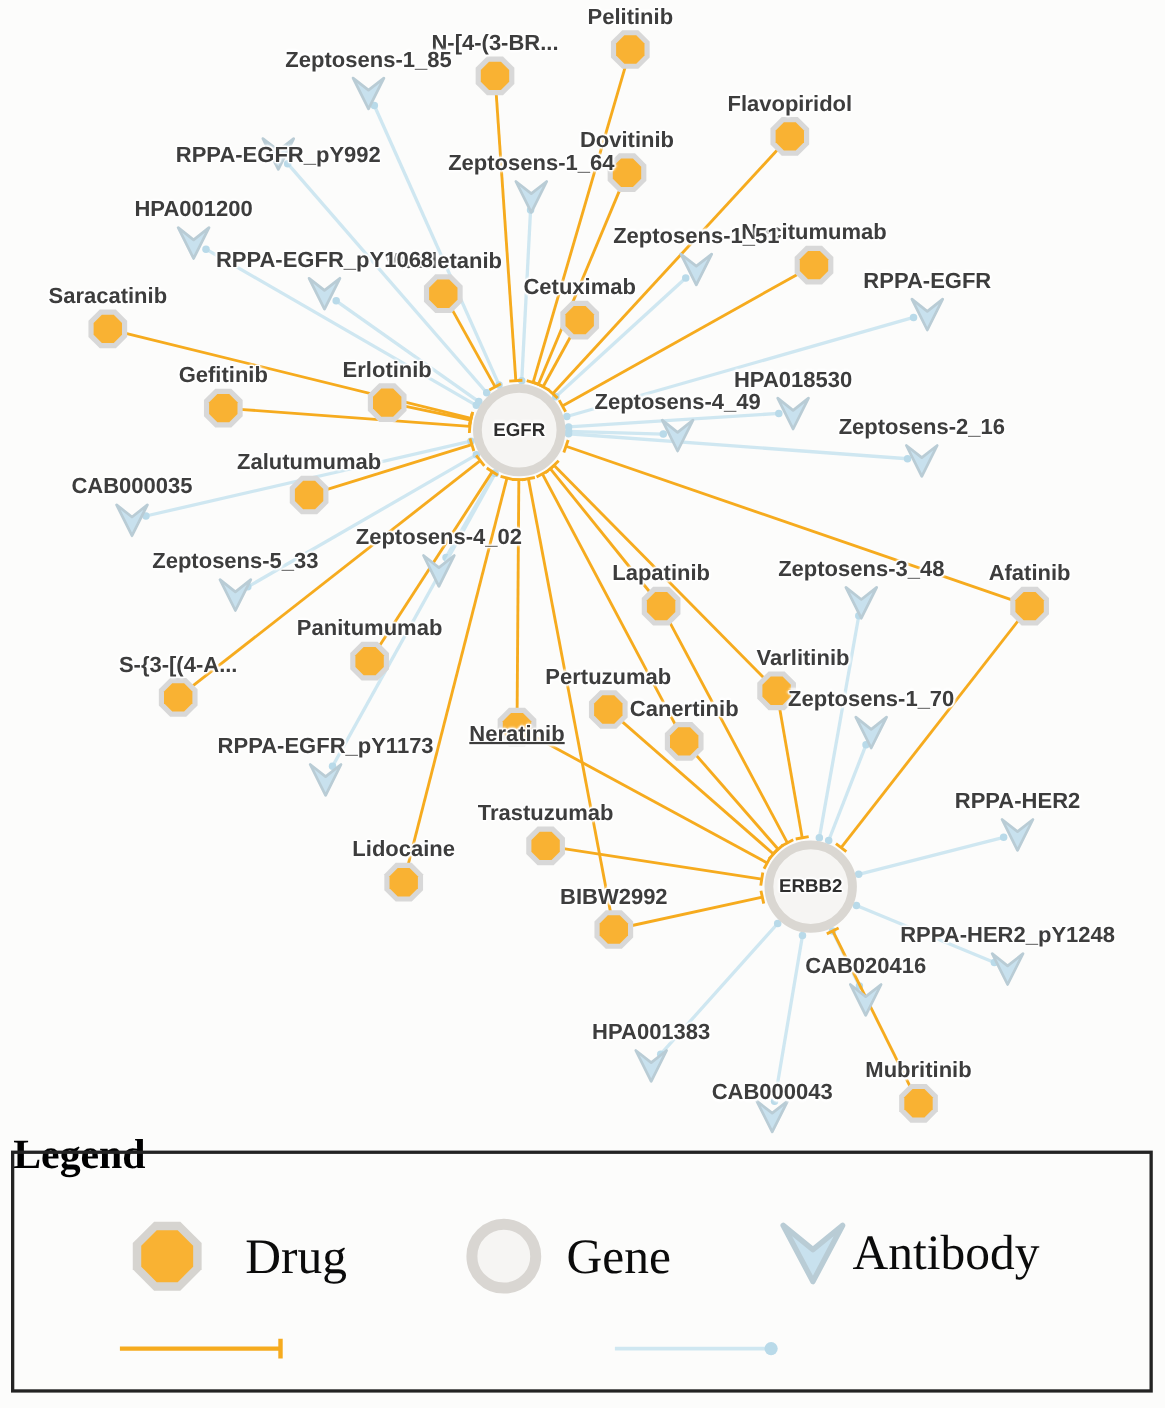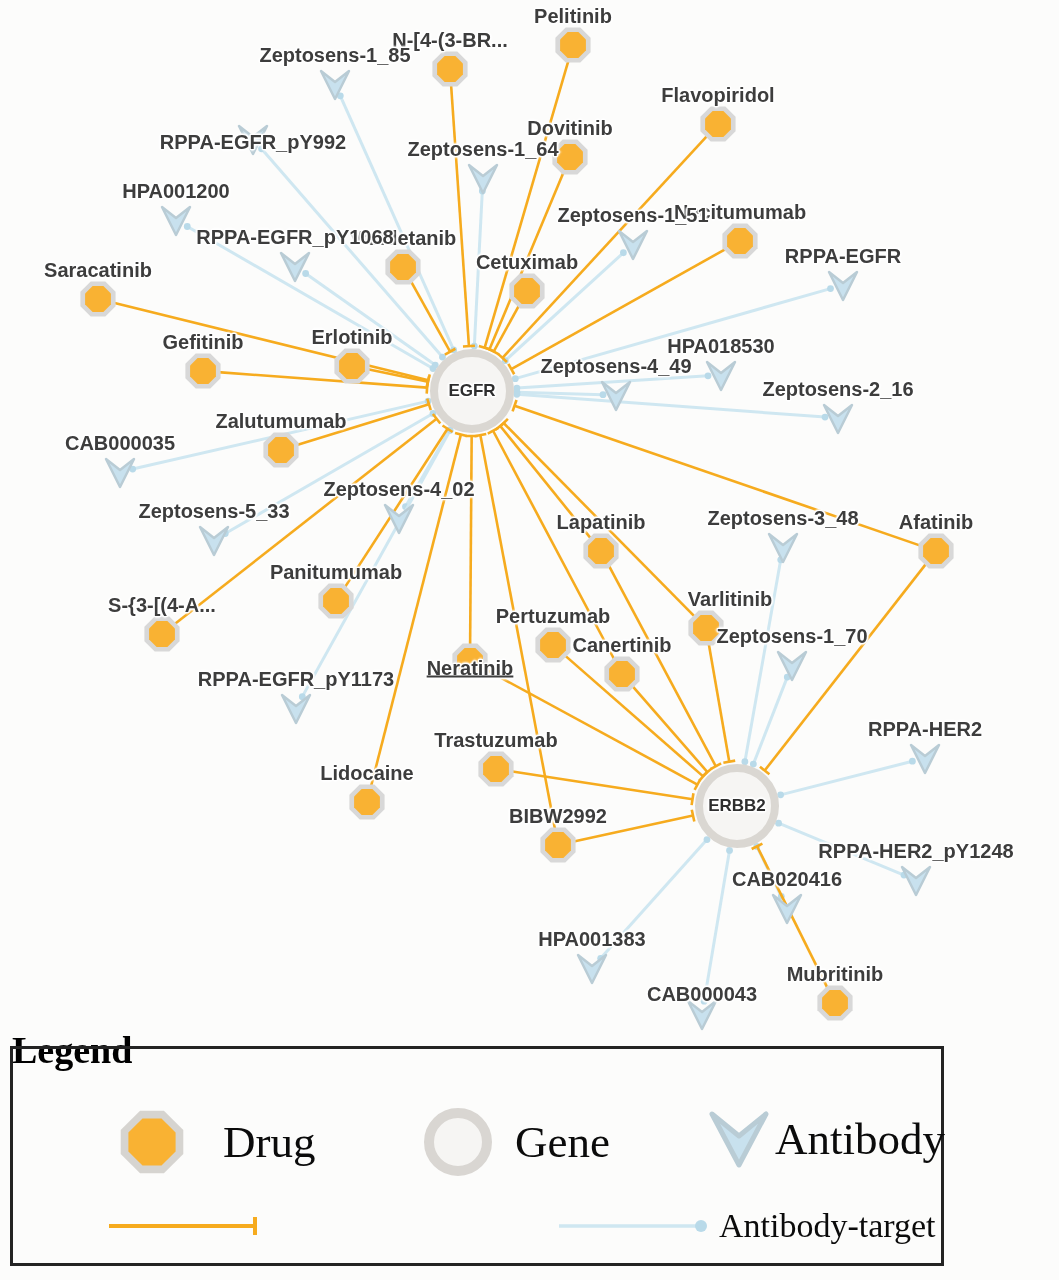--- a/index.html
+++ b/index.html
@@ -16,21 +16,21 @@
     text-shadow:-1px -1px 0 #fff, 1px -1px 0 #fff, -1px 1px 0 #fff, 1px 1px 0 #fff,
                  0 -2px 2px #fff, 0 2px 2px #fff, -2px 0 2px #fff, 2px 0 2px #fff;
   }
   .gene-label { font-size:17px; color:#2E2E2E; }
 
   .legend-title {
     position:absolute; left:12px; top:992px;
     font-family:"Liberation Serif", serif; font-weight:bold; font-size:38px; color:#000;margin-top:36px;
   }
   .legend-box {
-    position:absolute; left:10px; top:1046px; width:934px; height:220px;
+    position:absolute; left:10px; top:1046px; width:1038px; height:220px;
     border:3px solid #232323; background:transparent;
   }
   .legend-box .licon { position:absolute; display:block; line-height:0; }
   .legend-box .ltxt  { position:absolute; display:block; transform:translateY(-50%);
                        font-family:"Liberation Serif", serif; color:#0b0b0b; white-space:nowrap; }
   .ltxt.big { font-size:45px; }
   .ltxt.med { font-size:34px; }
   .legend-box .lsample { position:absolute; display:block; line-height:0; }
 </style>
 </head>
@@ -405,16 +405,15 @@
         <line x1="150" y1="4" x2="150" y2="22" stroke="#F6AB1E" stroke-width="4"></line>
       </svg>
     </span>
 
     <span class="lsample" style="left:542px; top:164px;">
       <svg width="160" height="26" viewBox="0 0 160 26">
         <line x1="4" y1="13" x2="142" y2="13" stroke="#CFE7F1" stroke-width="3.5"></line>
         <circle cx="146" cy="13" r="6" fill="#B9DAE9"></circle>
       </svg>
     </span>
-    <span class="ltxt med" style="left:706px; top:177px;">Antibody-target</span>
   </div>
 
 </div>
 
 </body></html>

